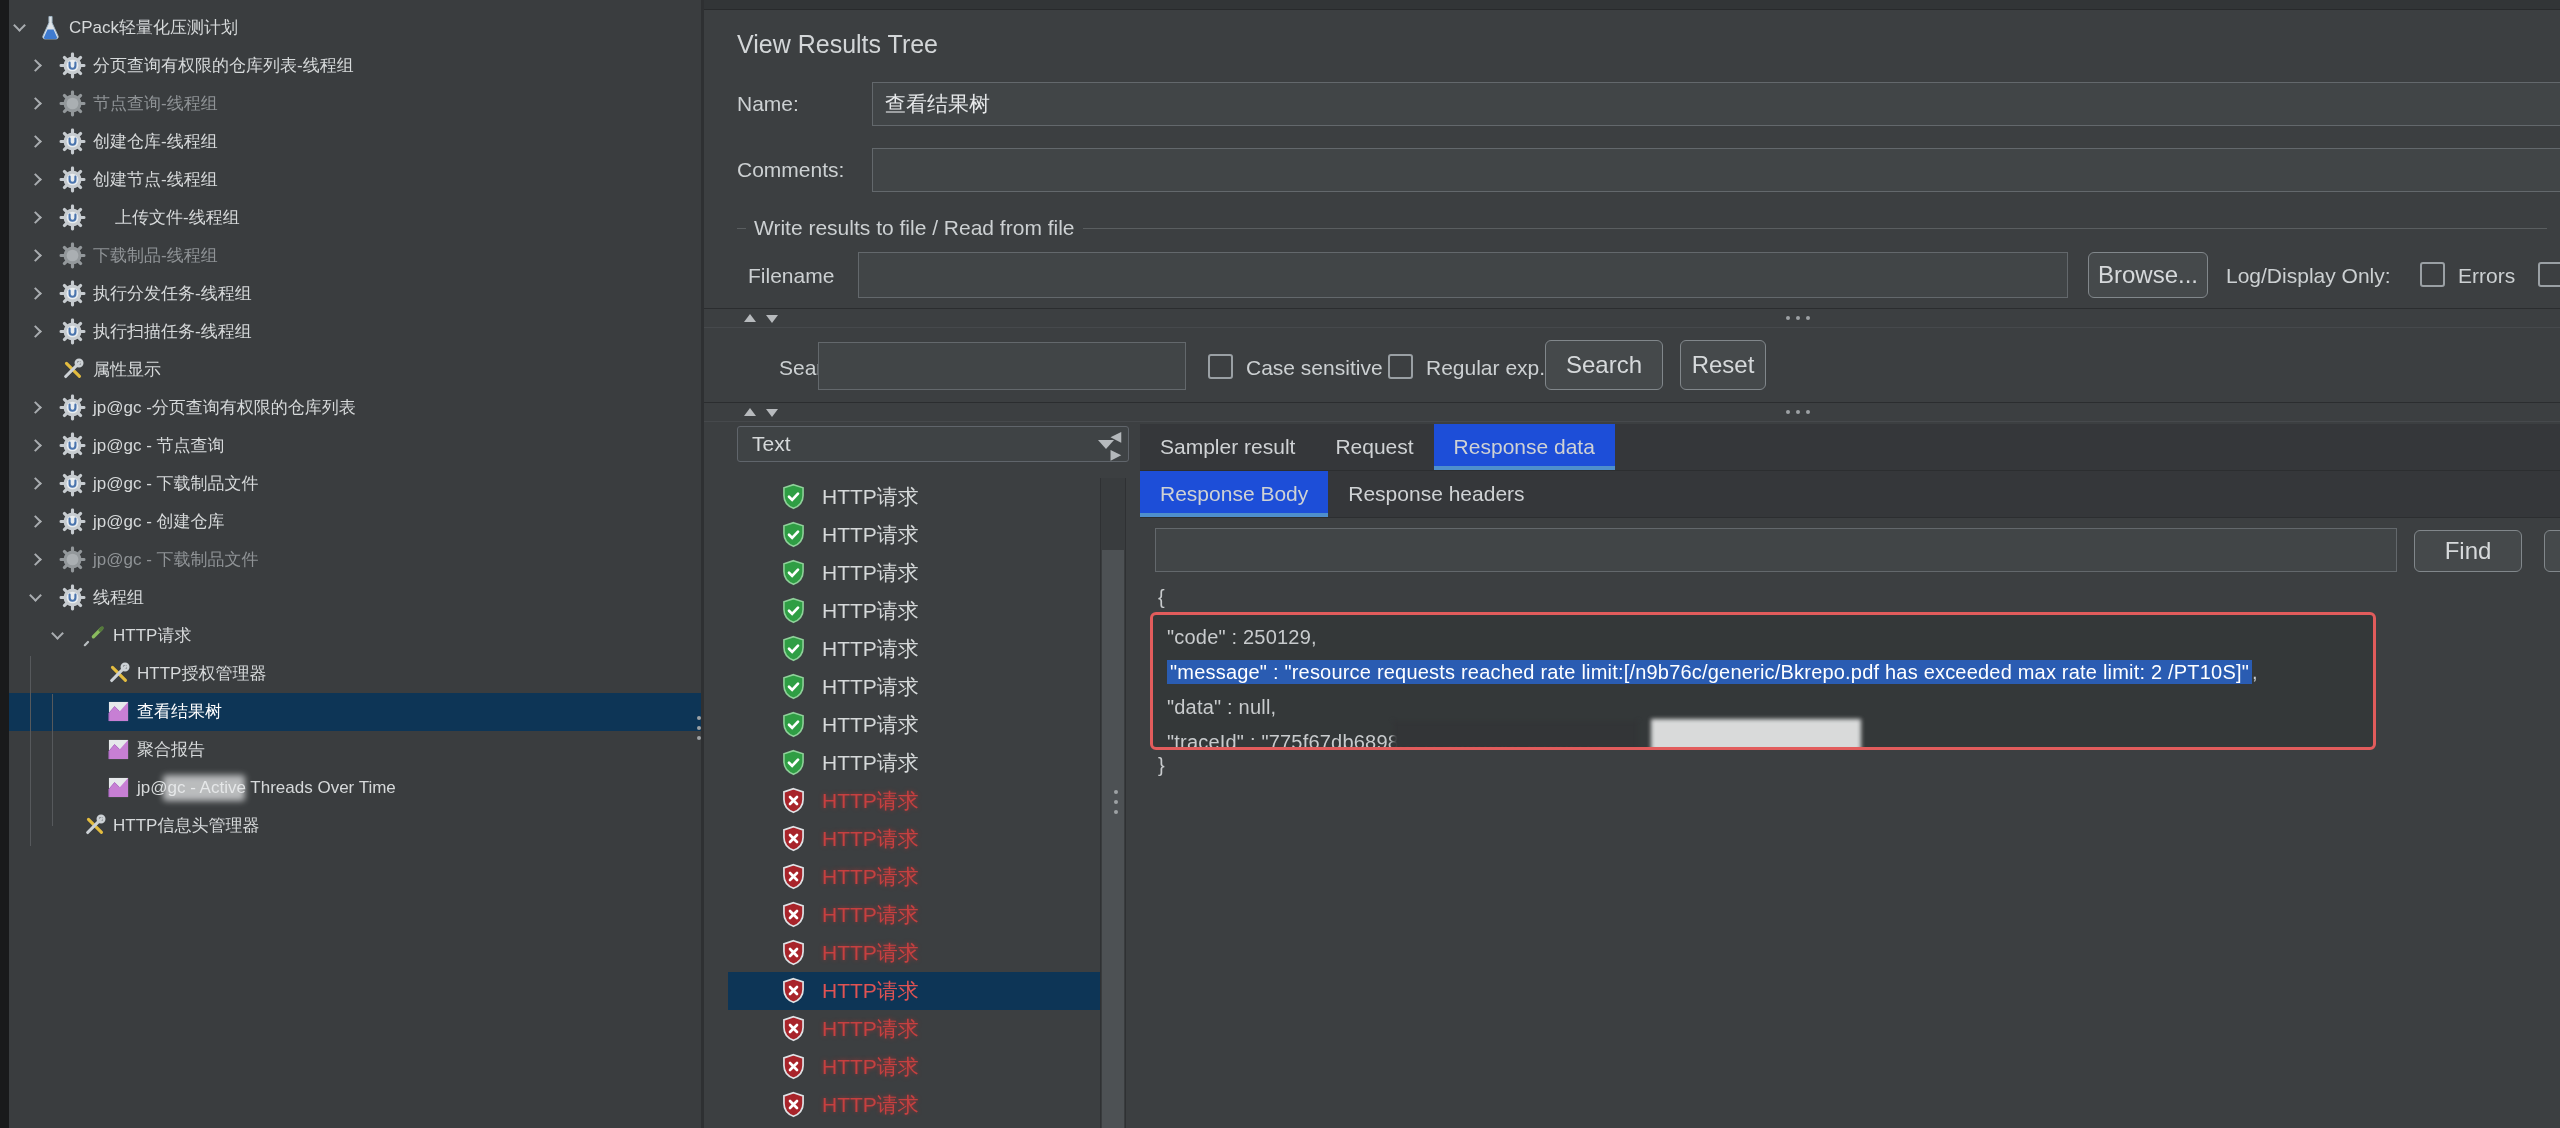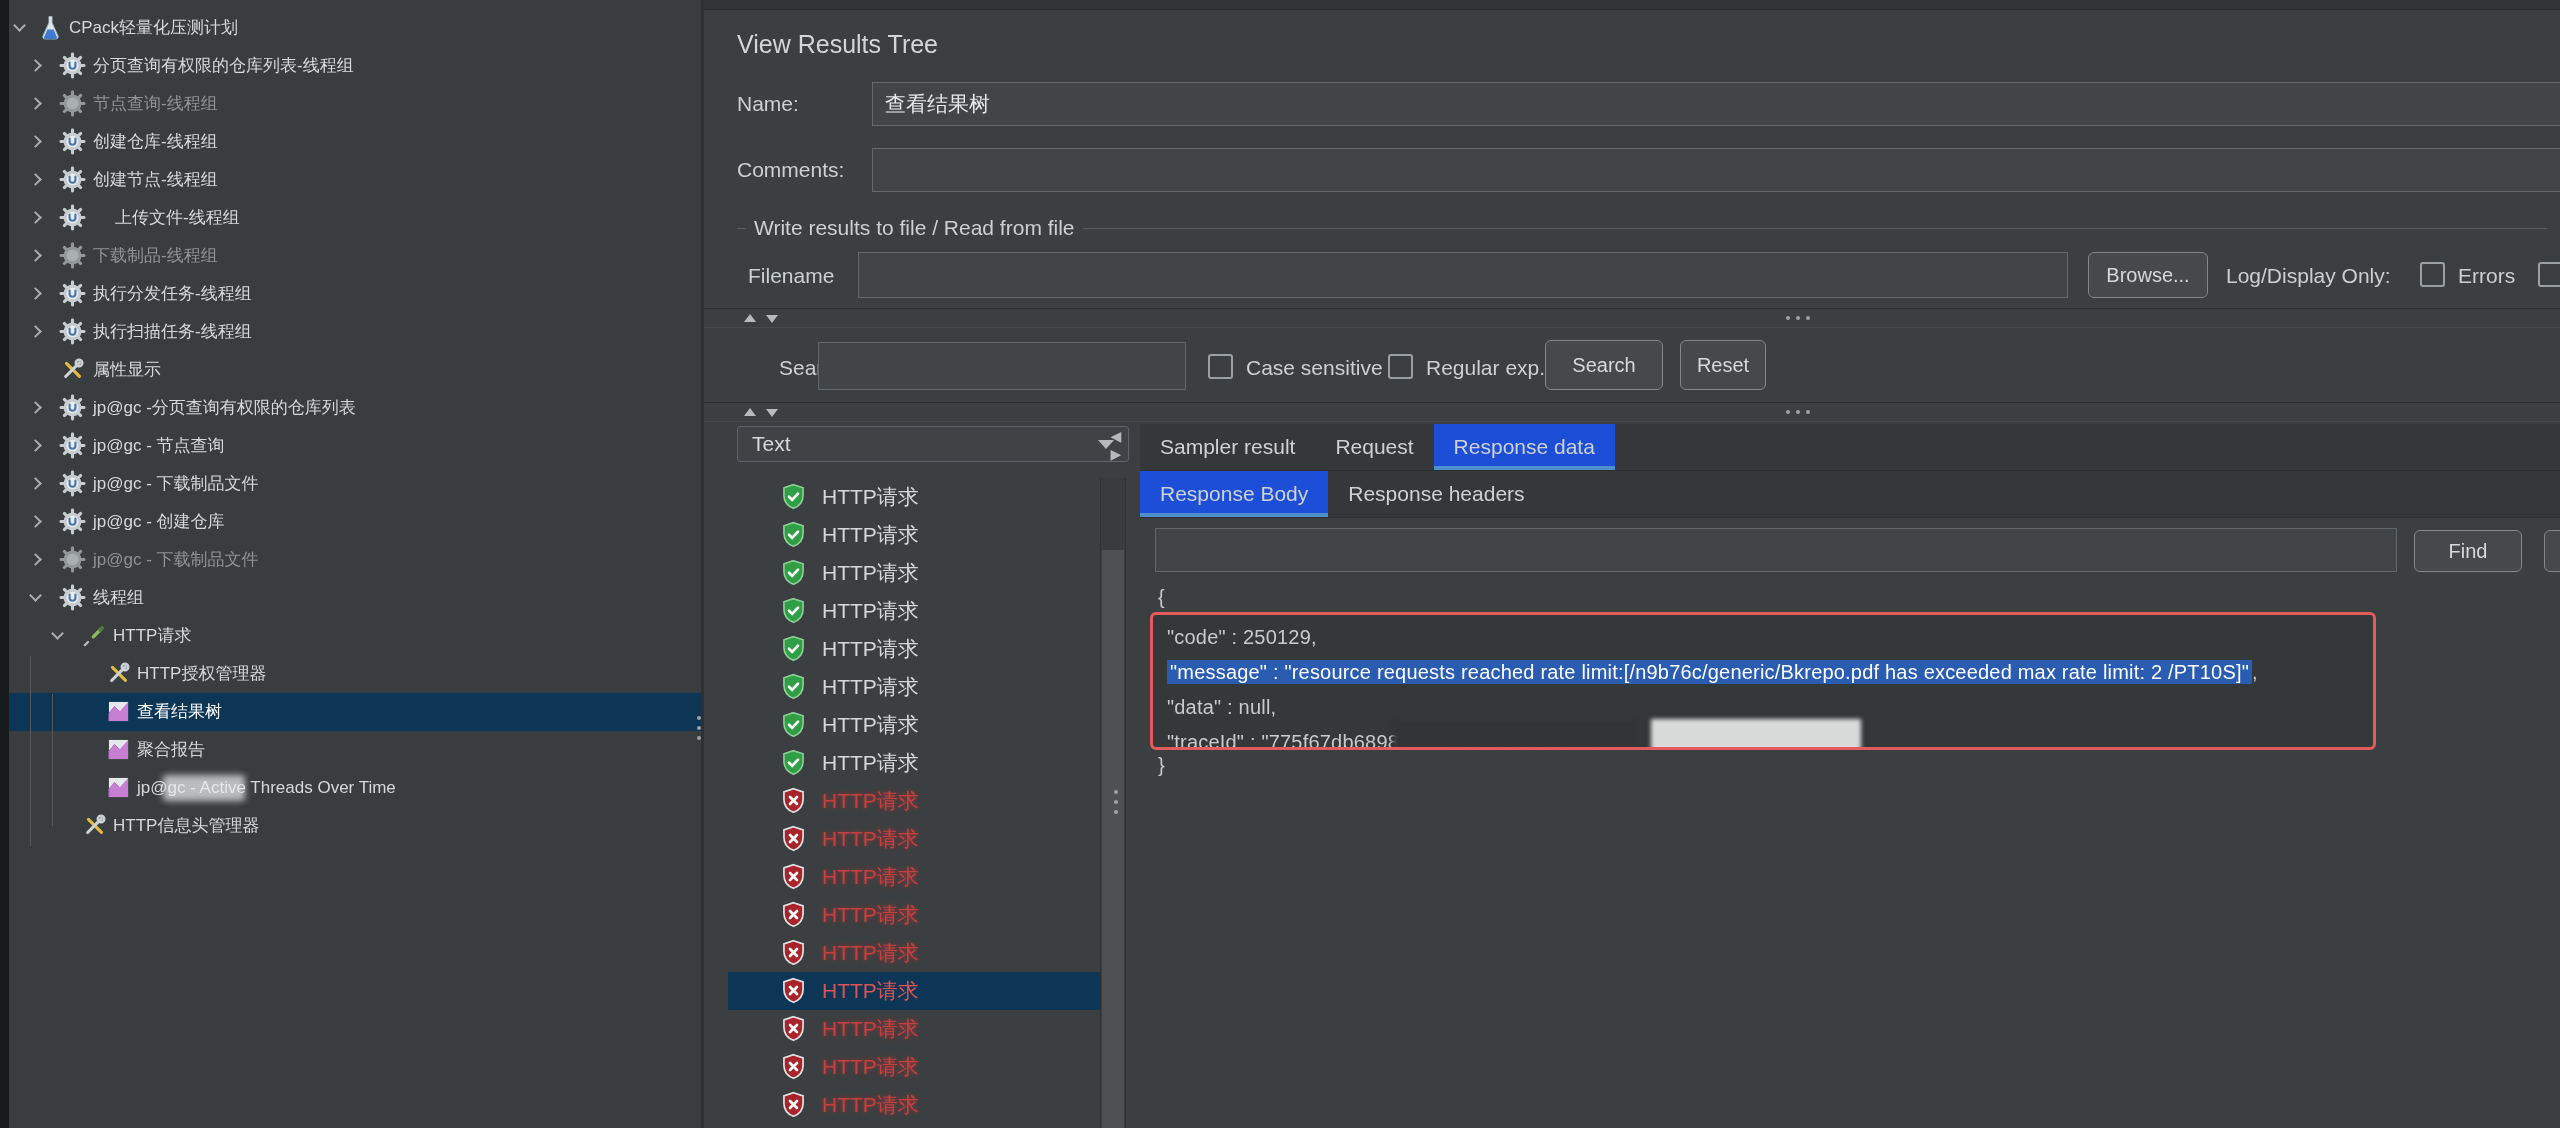--- a/index.html
+++ b/index.html
@@ -31,21 +31,21 @@
   .hsplit .inner{position:relative;width:100%;height:100%;}
   .tri{display:inline-block;width:0;height:0;border-left:6px solid transparent;border-right:6px solid transparent;}
   .tri.up{border-bottom:8px solid #b7babd;}
   .tri.down{border-top:8px solid #b7babd;}
   .hdots{position:absolute;top:7px;display:flex;gap:6px;}
   .top-strip{left:704px;top:0;width:1856px;height:10px;background:#323537;border-bottom:1px solid #282a2c;}
   .panel-title{left:737px;top:30px;font-size:25px;color:#d3d6d8;}
   .flabel{font-size:21px;color:#ccd0d2;white-space:nowrap;}
   .tinput{background:#414547;border:1px solid #63686c;color:#e6e8ea;font-size:21px;
           font-family:"Liberation Sans",sans-serif;padding:0 12px;outline:none;}
-  .btn{background:#45494b;border:1px solid #81878b;border-radius:6px;color:#d6d9db;font-size:20px;
+  .btn{background:#45494b;border:1px solid #81878b;border-radius:6px;color:#d6d9db;font-size:24px;
        display:flex;align-items:center;justify-content:center;cursor:default;}
   .cbox{width:25px;height:25px;border:2px solid #9aa0a4;border-radius:3px;background:transparent;}
   .gline{height:1px;background:#5a5e60;}
   .group-head{left:737px;top:216px;width:1810px;display:flex;align-items:center;gap:8px;}
 
   
   .dropdown{left:737px;top:426px;width:392px;height:36px;border:1.5px solid #60656b;border-radius:3px;
             background:#3f4345;display:flex;align-items:center;padding:0 14px;font-size:21px;color:#d6d9da;}
   .dropdown .caret{margin-left:auto;width:0;height:0;border-left:8px solid transparent;border-right:8px solid transparent;border-top:9px solid #b6babd;}
   .rlist{left:728px;top:478px;width:372px;height:650px;overflow:hidden;}

